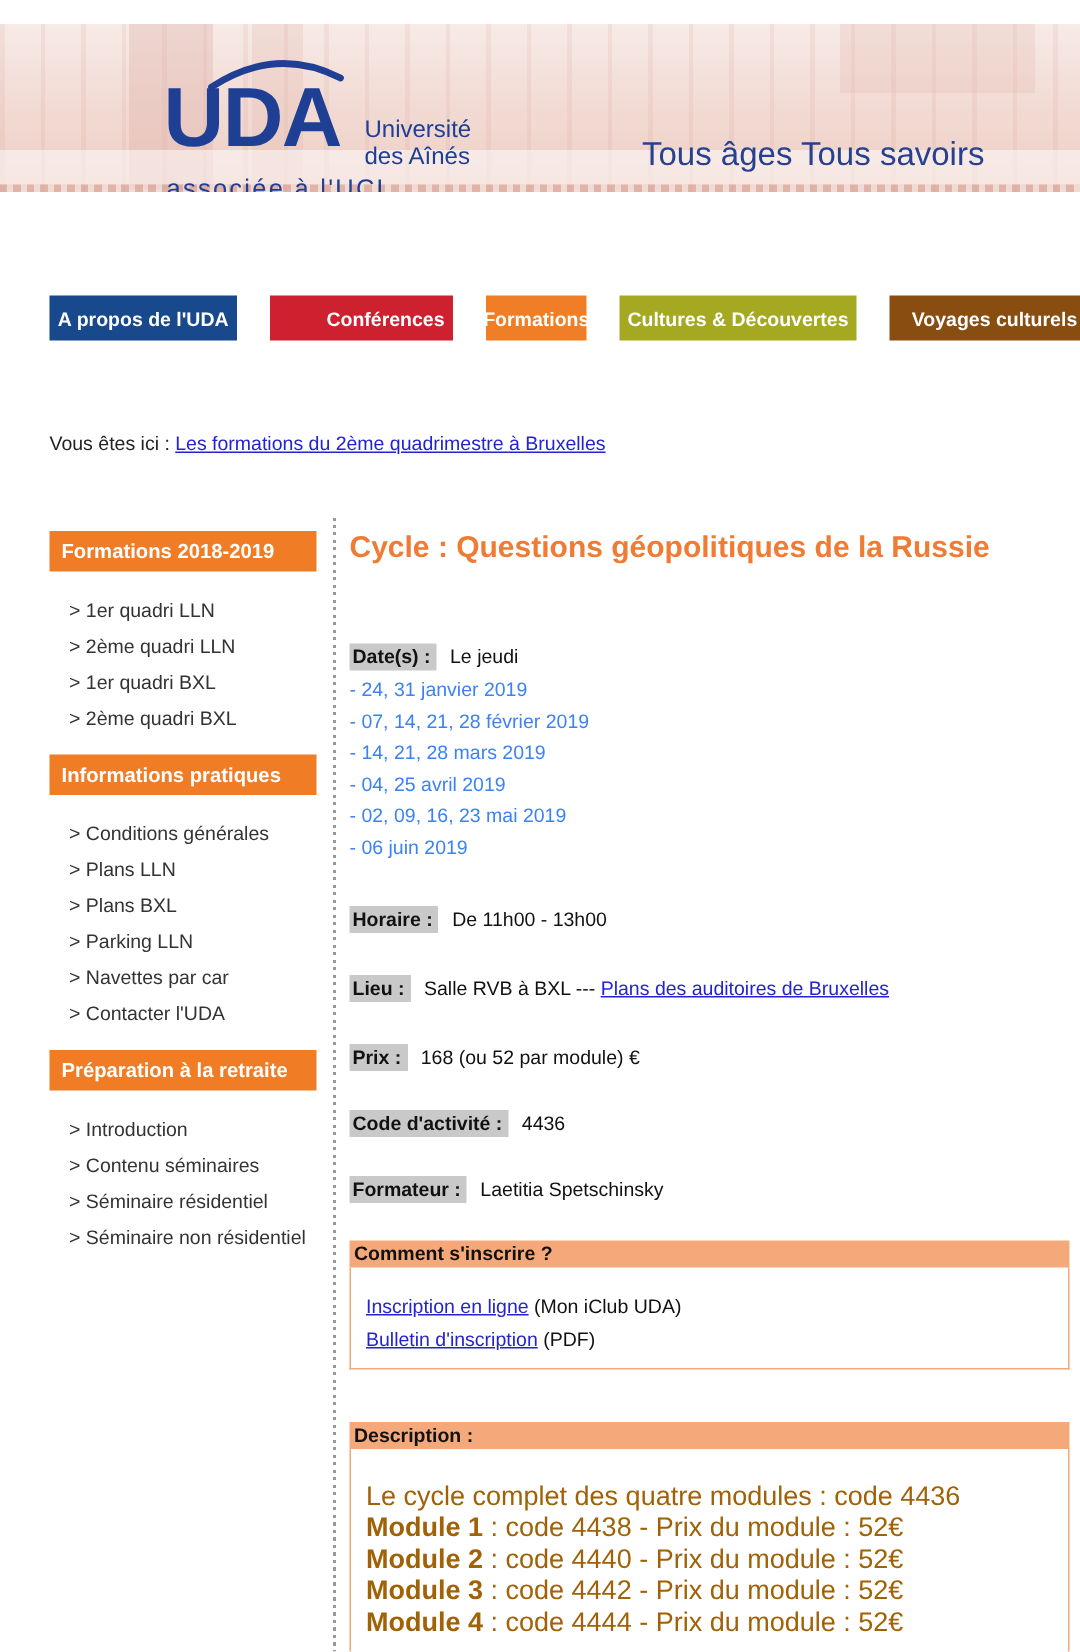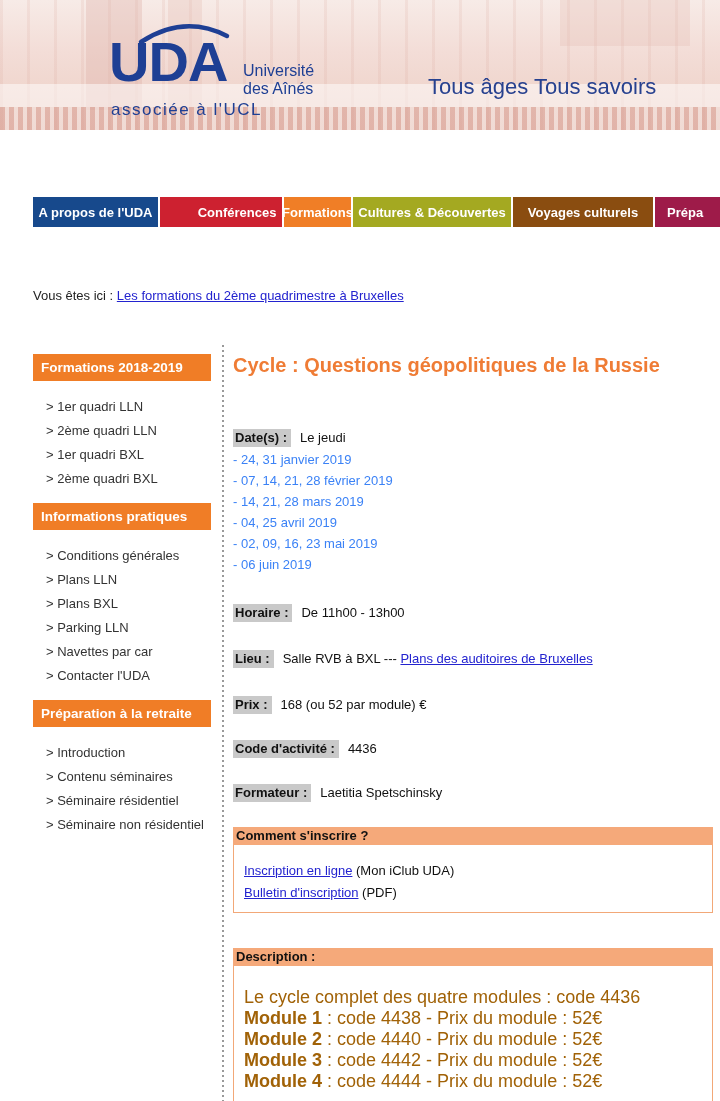--- a/index.html
+++ b/index.html
@@ -4,21 +4,21 @@
 <style>
   html,body{margin:0;padding:0;}
   body{
     width:720px;height:1101px;position:relative;overflow:hidden;
     background:#ffffff;
     font-family:"Liberation Sans", sans-serif;
     -webkit-font-smoothing:antialiased;
   }
   
   .header-banner{
-    position:absolute;left:0;top:0;width:720px;height:130px;overflow:hidden;
+    position:absolute;left:0;top:16px;width:720px;height:112px;overflow:hidden;
     background:
       repeating-linear-gradient(90deg, rgba(214,160,148,0.16) 0 3px, rgba(255,255,255,0) 3px 27px),
       linear-gradient(180deg,#f7ebe7 0%,#f3ddd7 40%,#f0d6ce 68%,#eccdc4 100%);
   }
   .hb-col1{position:absolute;left:86px;top:0;width:56px;height:110px;background:rgba(222,176,166,0.35);}
   .hb-col2{position:absolute;left:168px;top:0;width:34px;height:110px;background:rgba(226,184,174,0.28);}
   .hb-col3{position:absolute;left:560px;top:0;width:130px;height:46px;background:rgba(228,188,178,0.30);}
   .hb-band-light{position:absolute;left:0;top:84px;width:720px;height:23px;background:rgba(255,255,255,0.50);}
   .hb-band-dark{position:absolute;left:0;top:107px;width:720px;height:23px;
     background:repeating-linear-gradient(90deg, rgba(216,158,146,0.55) 0 5px, rgba(243,226,221,0.65) 5px 9px);}
@@ -36,21 +36,21 @@
     position:absolute;left:111px;top:100px;
     color:#1e3f94;font-size:17px;letter-spacing:1.5px;
   }
   .tagline{
     position:absolute;left:428px;top:74px;
     color:#27418f;font-size:22px;
   }
   
   .nav{position:absolute;left:33px;top:197px;width:700px;display:flex;}
   .tab{
-    height:30px;margin-right:2px;flex:0 0 auto;
+    height:30px;margin-right:22px;flex:0 0 auto;
     display:flex;align-items:center;justify-content:center;
     color:#ffffff;font-size:13px;font-weight:bold;white-space:nowrap;cursor:pointer;
   }
   .tab-0{width:125px;background:#17498c;}
   .tab-1{width:90px;background:#cd2130;padding-left:32px;}
   .tab-2{width:67px;background:#f07e26;}
   .tab-3{width:158px;background:#a4a921;}
   .tab-4{width:140px;background:#8a4d10;}
   .tab-5{width:120px;background:#9e1b49;justify-content:flex-start;padding-left:12px;}
   

